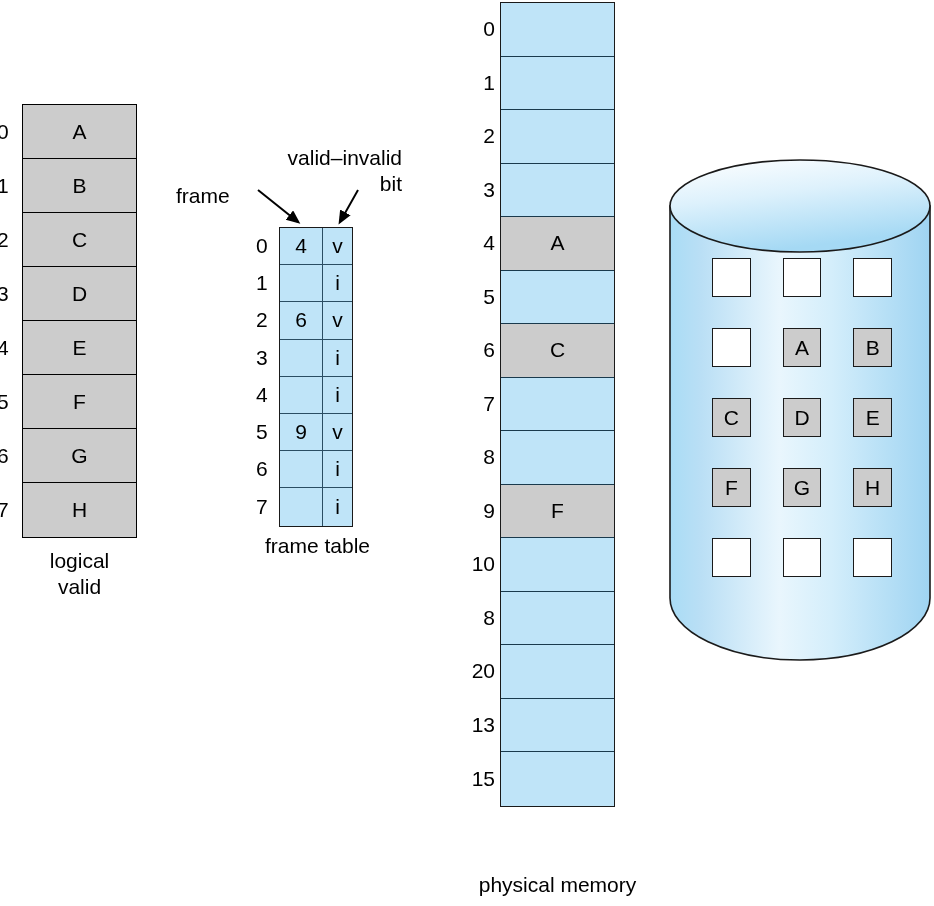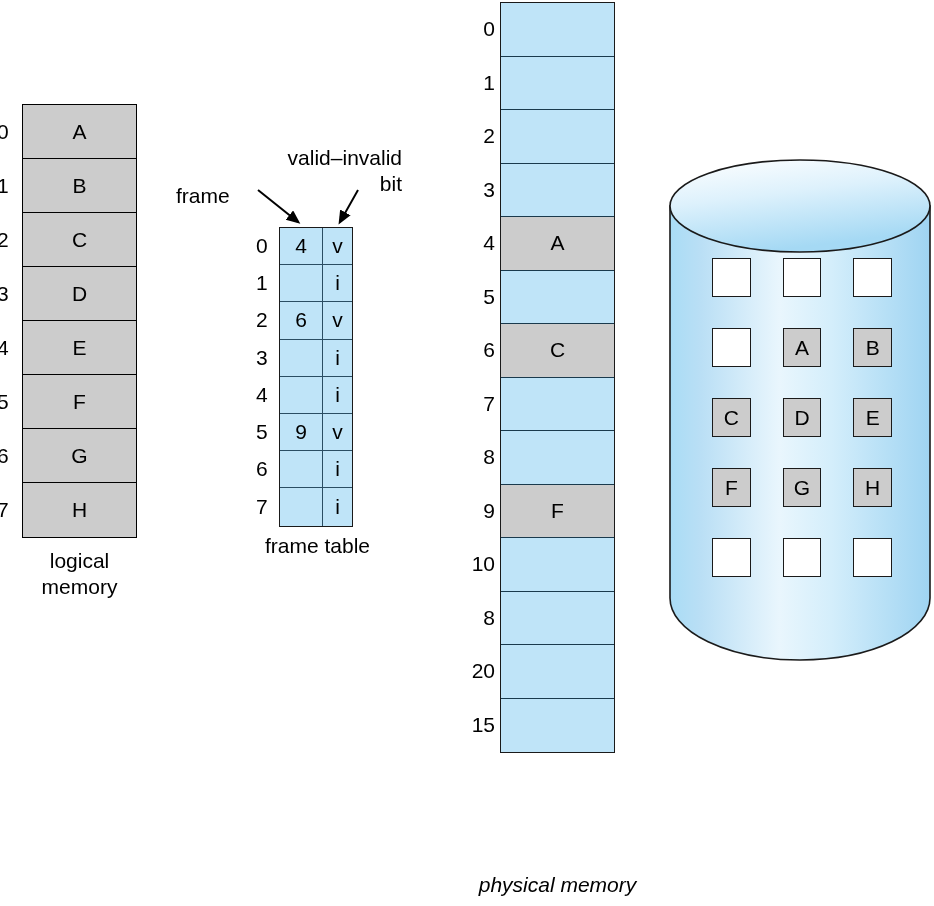--- a/index.html
+++ b/index.html
@@ -140,21 +140,20 @@
     top: 50%;
     transform: translateY(-50%);
     width: 30px;
     text-align: right;
     font-size: 21px;
   }
   #physical-memory-caption {
     left: 440px;
     top: 872px;
     width: 235px;
-    font-style: italic;
   }
 
   
   #disk {
     position: absolute;
     left: 668px;
     top: 158px;
     width: 264px;
     height: 510px;
   }
@@ -216,21 +215,21 @@
       <span class="lm-index">6</span>
       <span>G</span>
     </div>
     <div class="lm-row">
       <span class="lm-index">7</span>
       <span>H</span>
     </div>
   </div>
 <div class="label" id="logical-memory-caption">
   <div>logical</div>
-  <div>memory</div>
+  <div>valid</div>
 </div>
 
 <div class="label" id="frame-label">frame</div>
 <div class="label" id="vi-label">
   <div>valid–invalid</div>
   <div>bit</div>
 </div>
 
 <svg class="abs" style="left:240px; top:186px; width:170px; height:46px; overflow:visible;">
   <defs>
@@ -330,20 +329,24 @@
     <div class="pm-row">
       <span class="pm-index">10</span>
       <span></span>
     </div>
     <div class="pm-row">
       <span class="pm-index">8</span>
       <span></span>
     </div>
     <div class="pm-row">
       <span class="pm-index">20</span>
+      <span></span>
+    </div>
+    <div class="pm-row">
+      <span class="pm-index">13</span>
       <span></span>
     </div>
     <div class="pm-row">
       <span class="pm-index">15</span>
       <span></span>
     </div>
   </div>
 <div class="label" id="physical-memory-caption">physical memory</div>
 
 <div id="disk">

